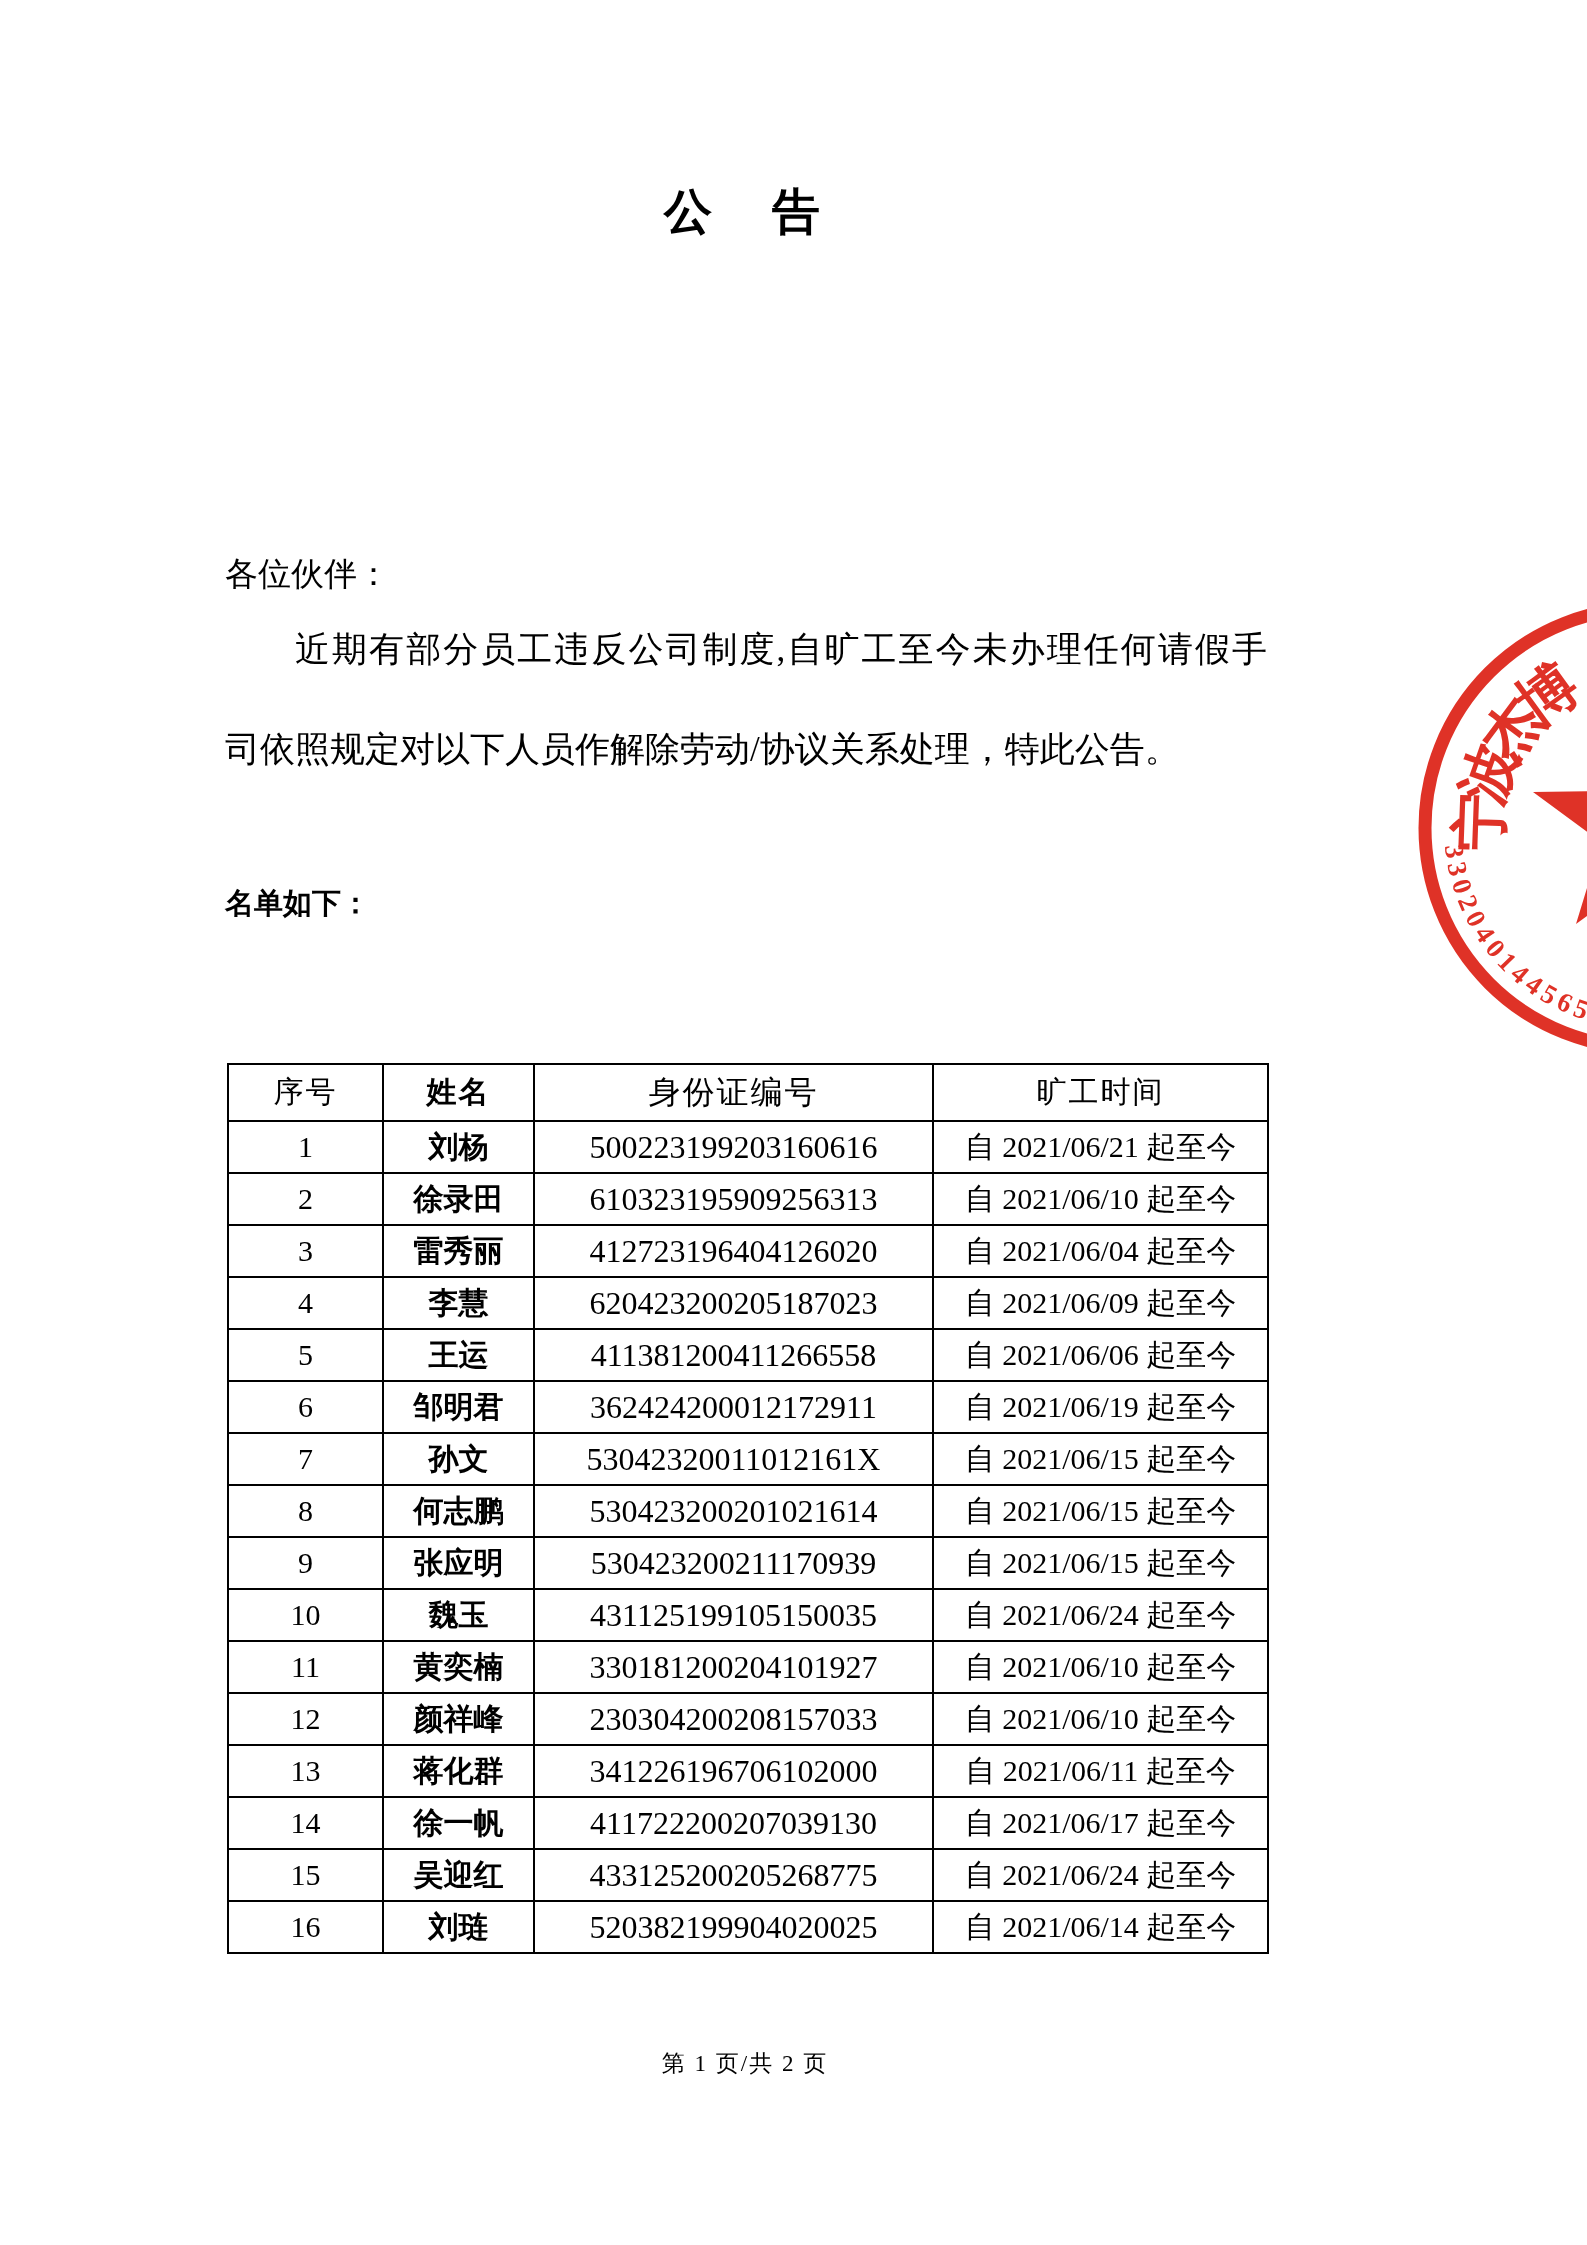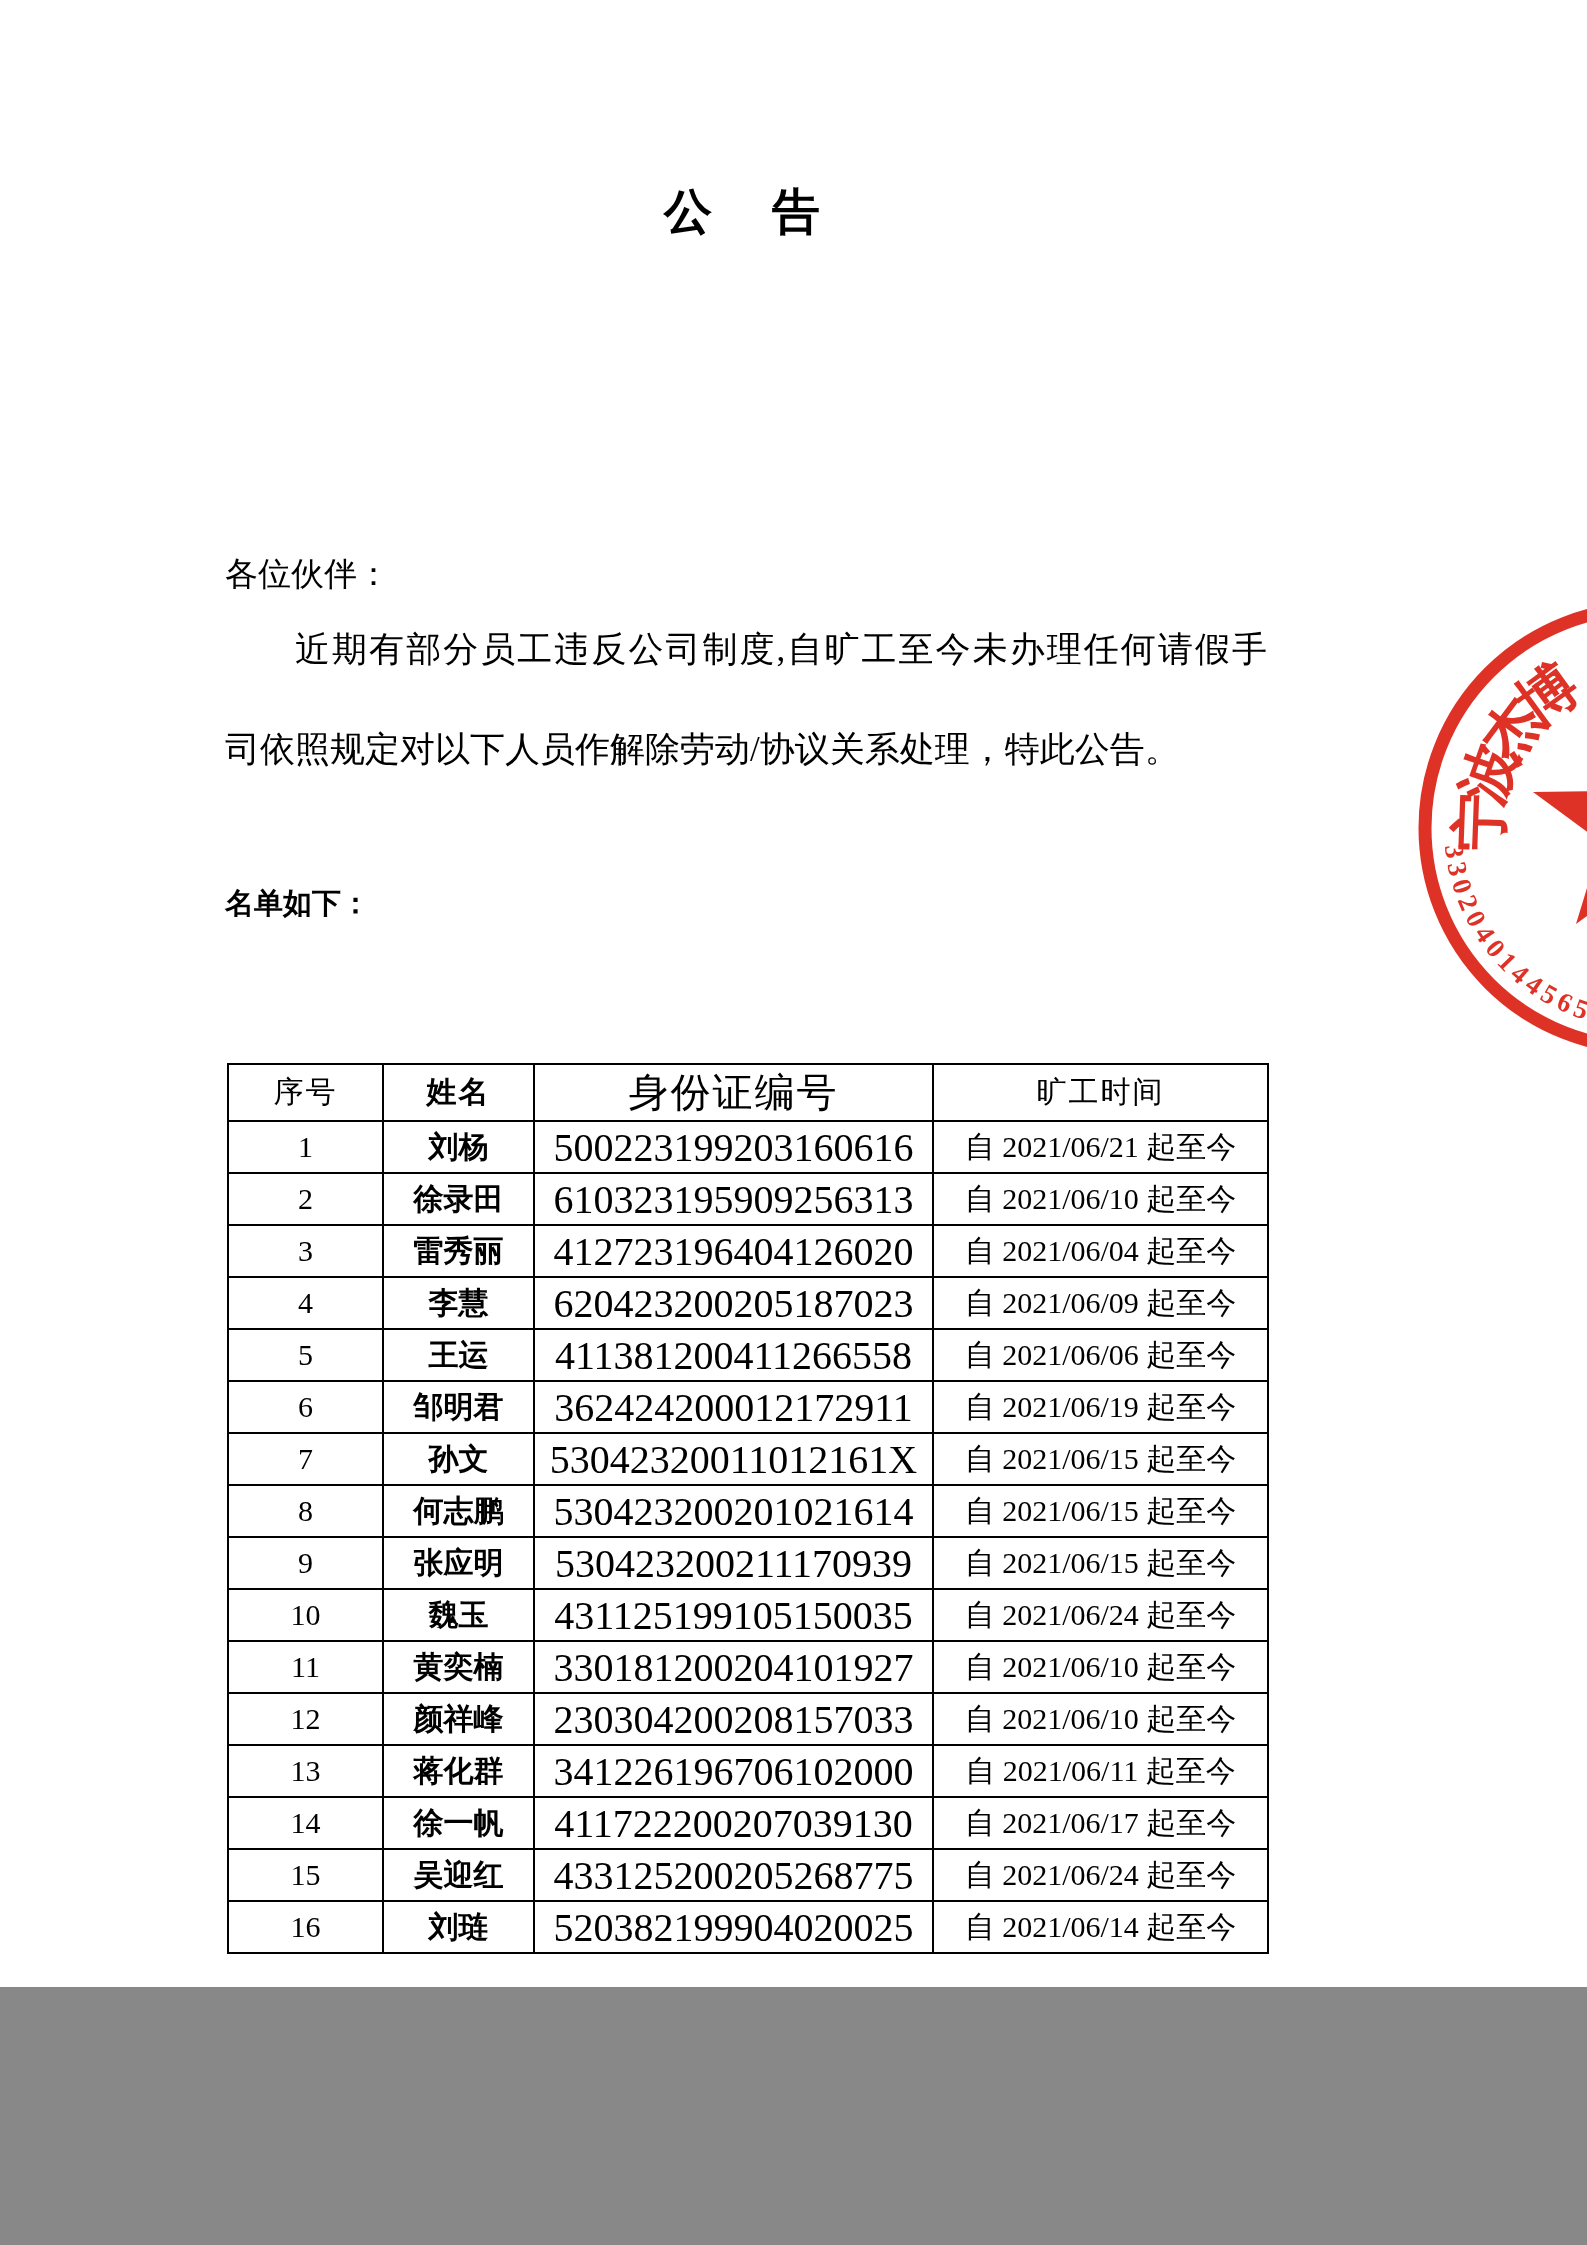--- a/index.html
+++ b/index.html
@@ -1,18 +1,18 @@
 <!DOCTYPE html>
 <html><head>
 <meta charset="utf-8">
 <style>
   html,body{margin:0;padding:0;background:#888;}
   .page{
     position:relative;
-    width:1587px;height:1987px;
+    width:1587px;height:2245px;
     background:#ffffff;
     overflow:hidden;
     font-family:"Liberation Serif","DejaVu Serif",serif;
     color:#000;
   }
   .doc-title{
     position:absolute;top:180px;left:225px;width:1040px;
     text-align:center;font-size:48px;font-weight:bold;letter-spacing:6px;
   }
   .meta-block{position:absolute;top:292px;left:225px;width:1040px;}
@@ -37,21 +37,21 @@
     padding-left:16px;
   }
   .emp-table th,.emp-table td{
     border:2px solid #000;text-align:center;vertical-align:middle;
     padding:0;overflow:hidden;
   }
   .emp-table th{height:55px;font-weight:normal;letter-spacing:2px;}
   .emp-table td{height:50px;}
   .emp-table .c0{width:153px;}
   .emp-table .c1{width:149px;font-weight:bold;}
-  .emp-table .c2{width:397px;font-size:40px;}
+  .emp-table .c2{width:397px;font-size:32px;}
   .emp-table .c3{width:333px;}
   .page-footer{
     position:absolute;top:2048px;left:225px;width:1040px;
     text-align:center;font-size:23px;letter-spacing:2px;
   }
   .stamp{
     position:absolute;top:568px;left:1385px;width:520px;height:520px;
     opacity:0.95;pointer-events:none;
   }
 </style>

